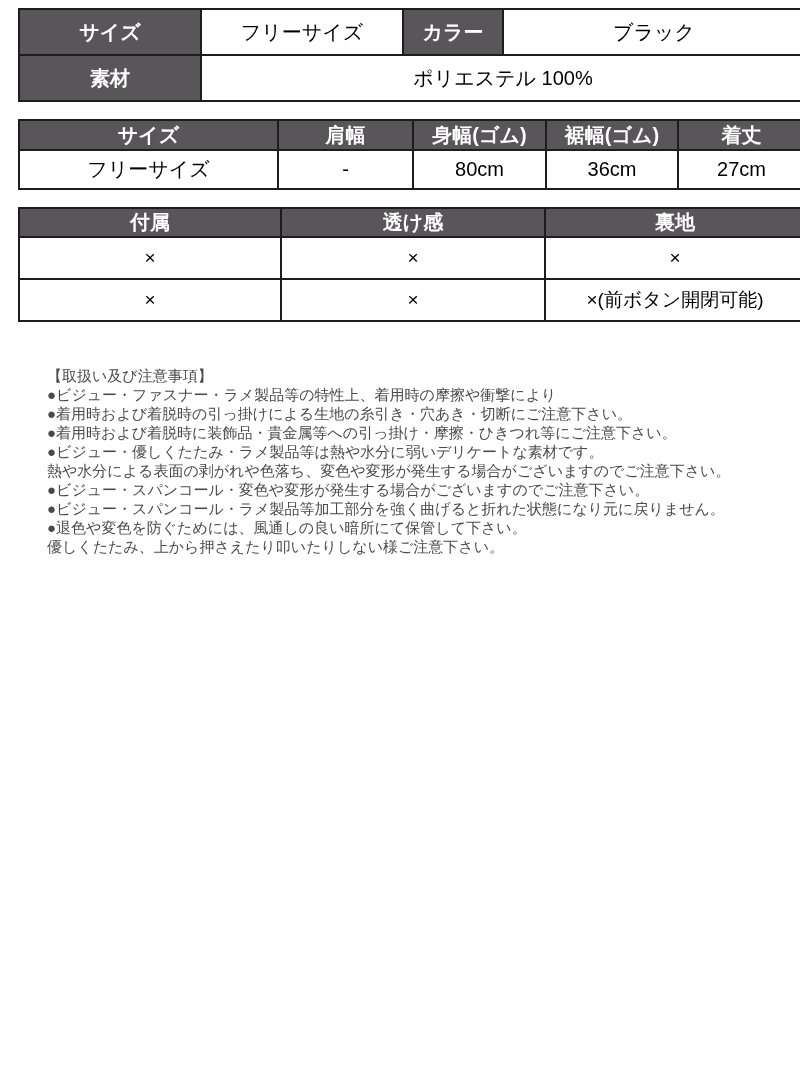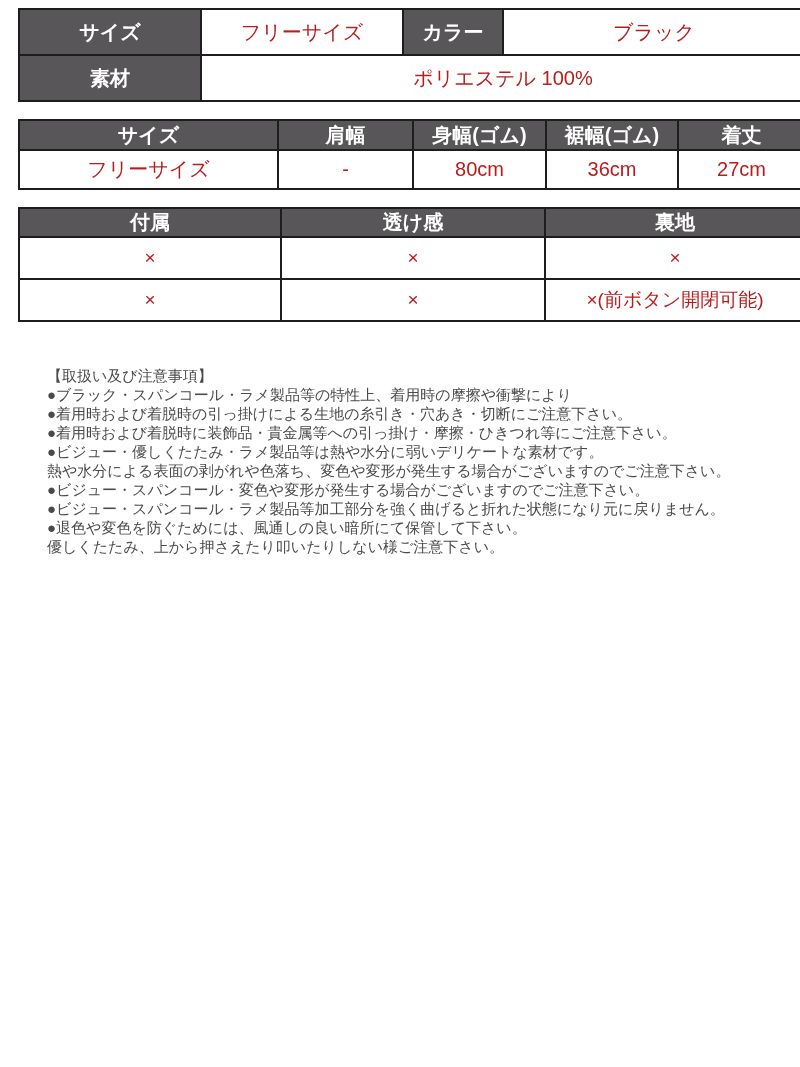--- a/index.html
+++ b/index.html
@@ -36,21 +36,21 @@
     overflow: hidden;
     white-space: nowrap;
   }
   th.hdr {
     background: #585658;
     color: #ffffff;
     font-weight: bold;
   }
   td.val {
     background: #ffffff;
-    color: #b91c1c;
+    color: #000000;
     font-weight: normal;
   }
   #spec-table { margin-top: 8px; }
   #spec-table tr { height: 46px; }
   #measure-table { margin-top: 17px; }
   #measure-table tr.hrow { height: 30px; }
   #measure-table tr.vrow { height: 39px; }
   #feature-table { margin-top: 17px; border-radius: 10px; }
   #feature-table tr.hrow { height: 28px; }
   #feature-table tr.vrow { height: 42px; }
@@ -138,21 +138,21 @@
     <tr class="vrow">
       <td class="val">×</td>
       <td class="val">×</td>
       <td class="val">×(前ボタン開閉可能)</td>
     </tr>
   </tbody>
     </table>
 
   <div class="notes">
     <div class="note-line">【取扱い及び注意事項】</div>
-    <div class="note-line">●ブラック・スパンコール・ラメ製品等の特性上、着用時の摩擦や衝撃により</div>
+    <div class="note-line">●ビジュー・ファスナー・ラメ製品等の特性上、着用時の摩擦や衝撃により</div>
     <div class="note-line">●着用時および着脱時の引っ掛けによる生地の糸引き・穴あき・切断にご注意下さい。</div>
     <div class="note-line">●着用時および着脱時に装飾品・貴金属等への引っ掛け・摩擦・ひきつれ等にご注意下さい。</div>
     <div class="note-line">●ビジュー・優しくたたみ・ラメ製品等は熱や水分に弱いデリケートな素材です。</div>
     <div class="note-line">熱や水分による表面の剥がれや色落ち、変色や変形が発生する場合がございますのでご注意下さい。</div>
     <div class="note-line">●ビジュー・スパンコール・変色や変形が発生する場合がございますのでご注意下さい。</div>
     <div class="note-line">●ビジュー・スパンコール・ラメ製品等加工部分を強く曲げると折れた状態になり元に戻りません。</div>
     <div class="note-line">●退色や変色を防ぐためには、風通しの良い暗所にて保管して下さい。</div>
     <div class="note-line">優しくたたみ、上から押さえたり叩いたりしない様ご注意下さい。</div>
   </div>
 

